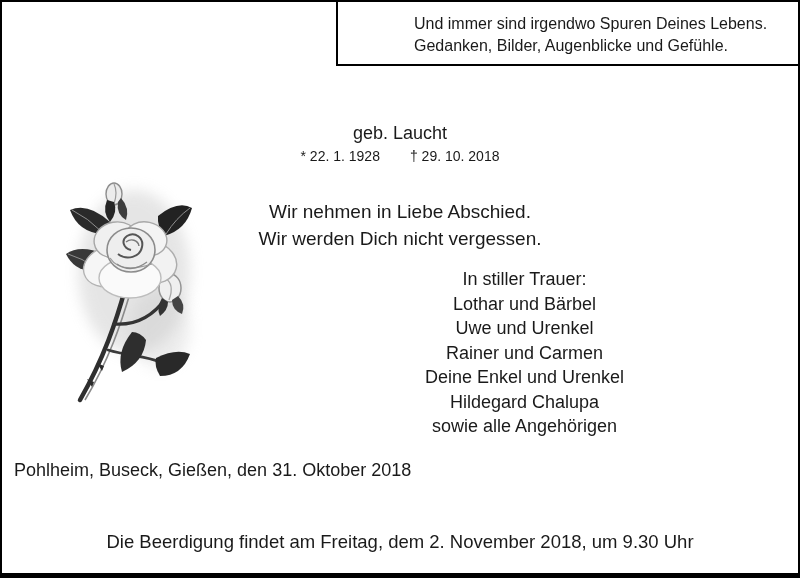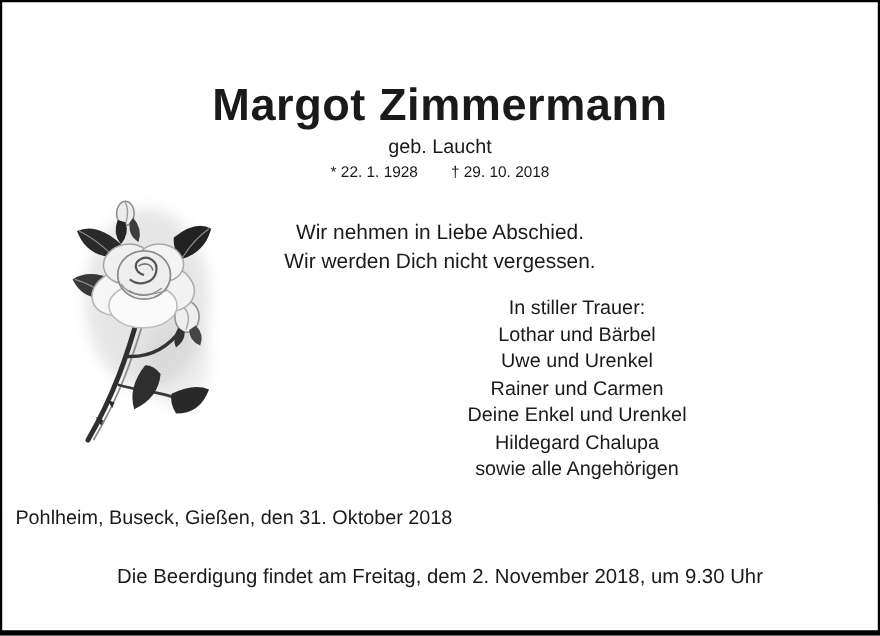--- a/index.html
+++ b/index.html
@@ -53,32 +53,35 @@
   .rose-shadow{filter:blur(7px);}
   .mourners{
     position:absolute;left:423px;top:265px;
     font-size:18px;line-height:24.5px;text-align:center;
   }
   .dateline{
     position:absolute;left:12px;top:458px;
     font-size:18px;
   }
   .funeral{
-    position:absolute;top:509px;left:0;width:100%;
+    position:absolute;top:527px;left:0;width:100%;
     text-align:center;font-size:18.5px;line-height:26px;
   }
   .funeral strong{font-weight:bold;}
 </style>
 </head>
 <body>
 
 <div class="page">
 
+  <div class="quote-box">
+    <div>Und immer sind irgendwo Spuren Deines Lebens.</div>
+    <div>Gedanken, Bilder, Augenblicke und Gefühle.</div>
+  </div>
 
-  <h1 class="title">Margot Zimmermann</h1>
 
   <div class="maiden">geb. Laucht</div>
 
   <div class="dates">
     <span>* 22. 1. 1928</span><span class="death">† 29. 10. 2018</span>
   </div>
 
   <div class="farewell">
     <div>Wir nehmen in Liebe Abschied.</div>
     <div>Wir werden Dich nicht vergessen.</div>

